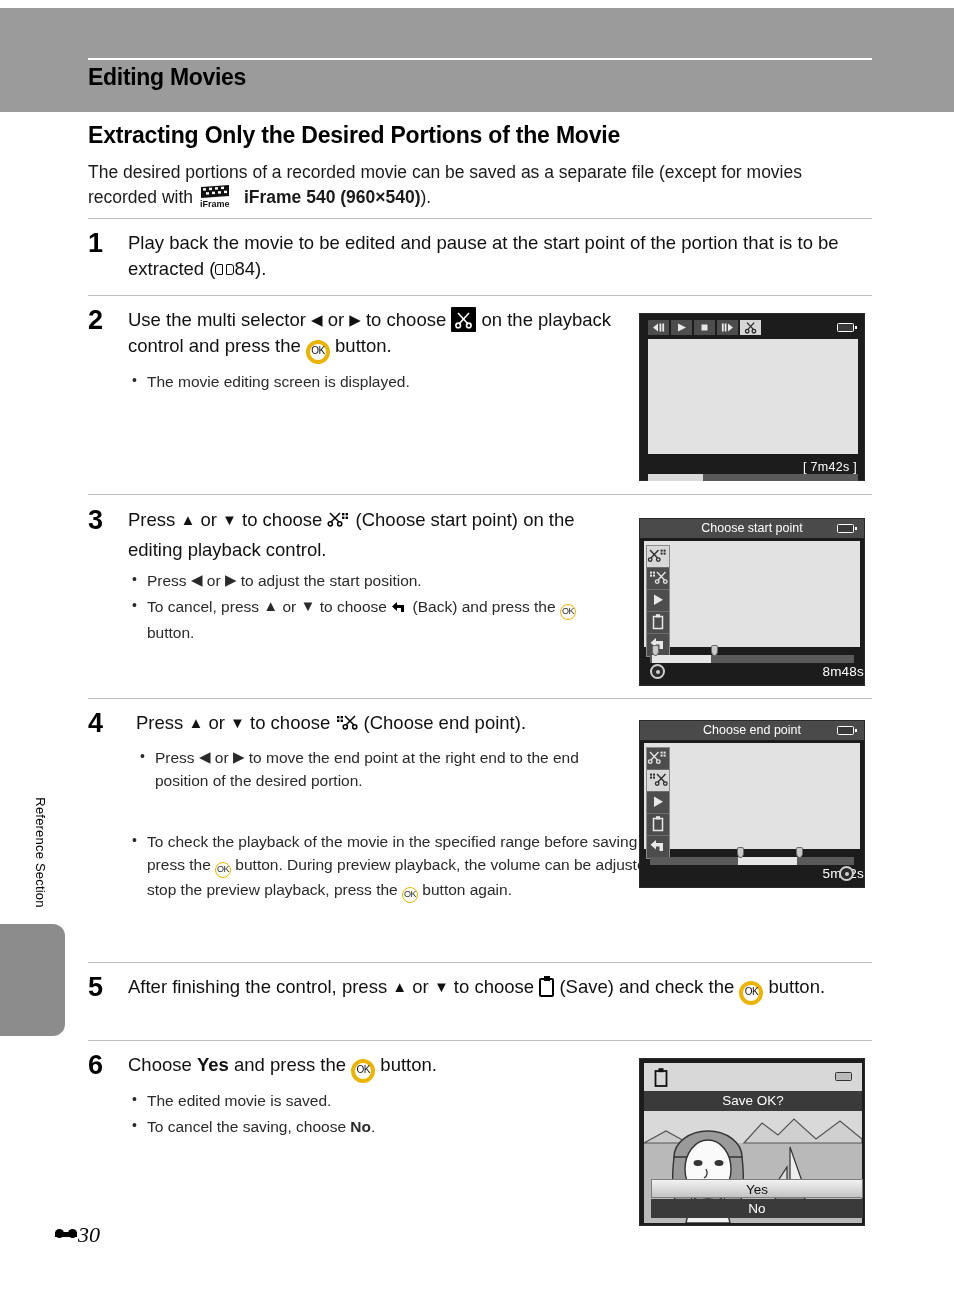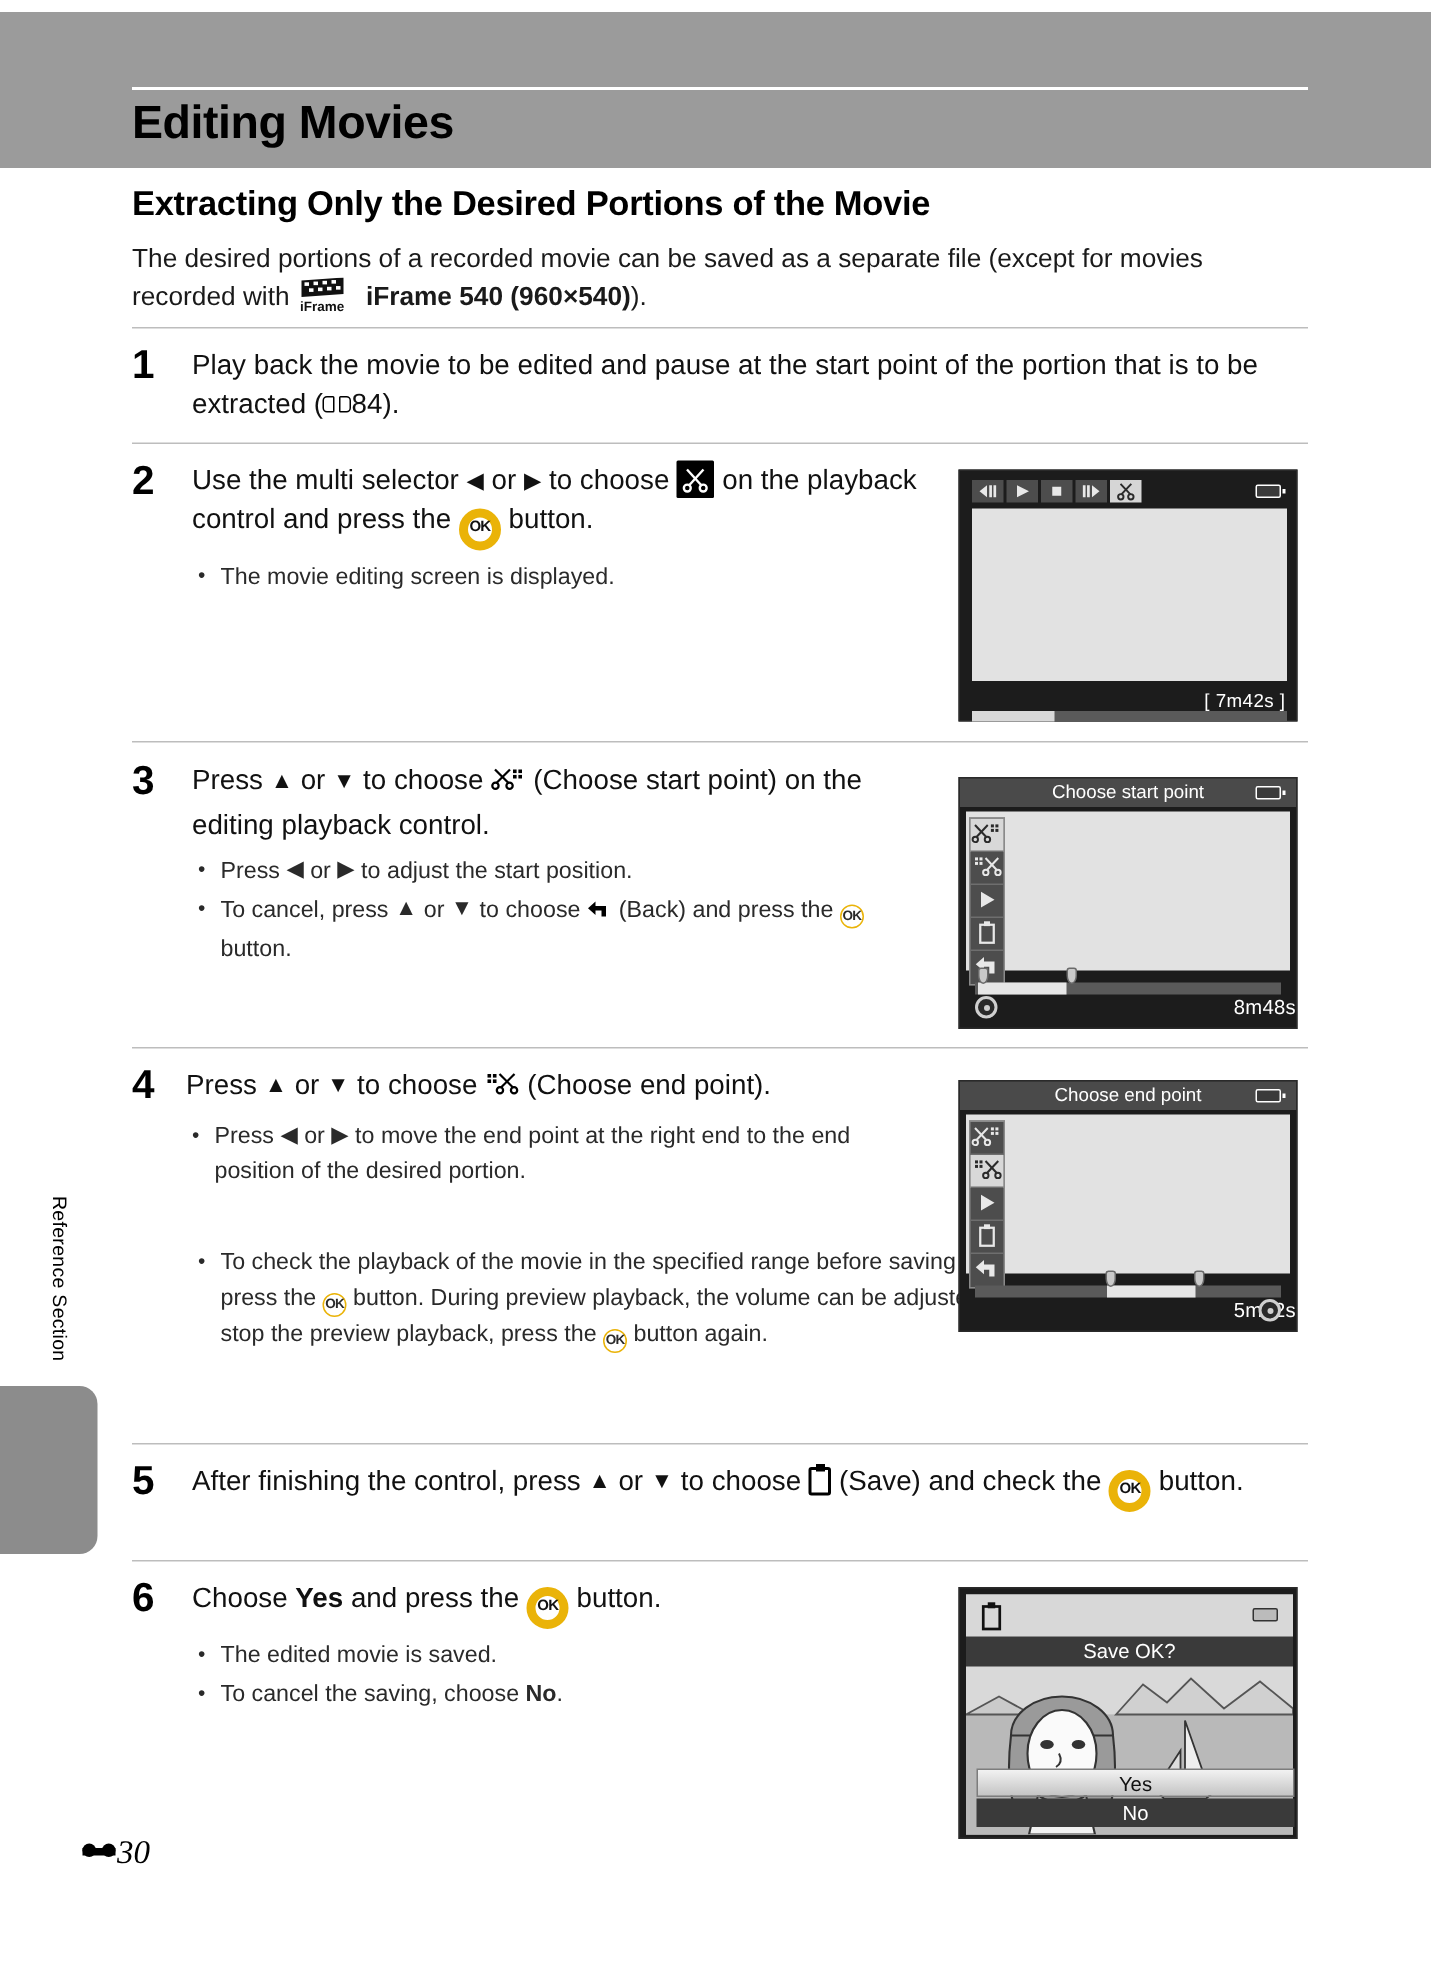--- a/index.html
+++ b/index.html
@@ -25,21 +25,21 @@
   }
   .header-rule {
     position: absolute;
     left: 88px; top: 50px;
     width: 784px; height: 2px;
     background: #ffffff;
   }
   .page-title {
     position: absolute;
     left: 88px; top: 56px;
-    font-size: 31px;
+    font-size: 23px;
     font-weight: bold;
     letter-spacing: -0.3px;
     color: #000;
     font-family: "Liberation Sans", sans-serif;
   }
 
   
   .side-label {
     position: absolute;
     left: -40px;
@@ -126,24 +126,24 @@
     position: absolute;
     left: 4px; top: -1px;
     font-size: 14px;
   }
   b.bold { font-weight: bold; }
 
   
   .ar { font-size: 15px; line-height: 1; display: inline-block; vertical-align: 1px; }
   .okbtn {
     display: inline-block;
-    border: 6px solid #eab308;
+    border: 4px solid #eab308;
     border-radius: 50%;
     font-size: 10px;
-    font-weight: bold;
+    font-weight: normal;
     line-height: 14px;
     width: 16px; height: 16px;
     text-align: center;
     vertical-align: -2px;
     font-family: "Liberation Sans", sans-serif;
     letter-spacing: -0.5px;
   }
   .bookicon {
     display: inline-block;
     width: 19px; height: 13px;
@@ -595,21 +595,21 @@
   <div class="tl-track" style="left:10px; top:136px; width:204px">
     <div class="tl-sel" style="left:1%; width:29%"></div>
   </div>
   <div class="pin" style="left:12px; top:126px"></div>
   <div class="pin" style="left:71px; top:126px"></div>
   <div class="scrtime" style="top:145px">8m48s</div>
   <div class="msel" style="left:10px; top:145px"></div>
 </div>
 
 <div class="step-num" style="left:88px; top:708px">4</div>
-<div class="step-body step-lead" style="left:124px; top:710px; width:490px">
+<div class="step-body step-lead" style="left:136px; top:710px; width:490px">
   <span>Press </span><span class="ar">▲</span><span> or </span><span class="ar">▼</span><span> to choose </span><span class="ic-inline"><svg width="23" height="20" viewBox="0 0 23 20">
         <g fill="#000">
           <rect x="2" y="3" width="2.4" height="2.4"></rect>
           <rect x="5.6" y="3" width="2.4" height="2.4"></rect>
           <rect x="2" y="6.6" width="2.4" height="2.4"></rect>
           <rect x="5.6" y="6.6" width="2.4" height="2.4"></rect>
         </g>
         <g stroke="#000" stroke-width="1.5" fill="none">
           <line x1="10" y1="3" x2="19" y2="12"></line>
           <line x1="20" y1="3" x2="11" y2="12"></line>

